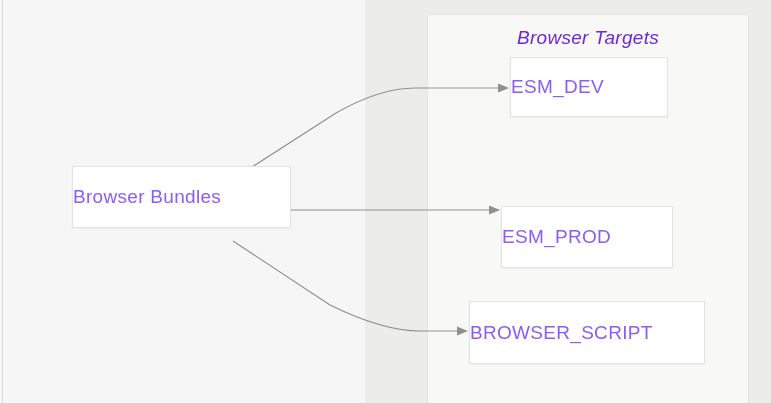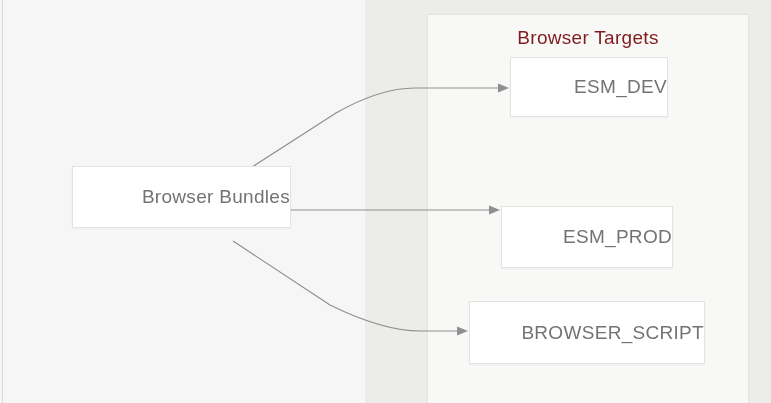--- a/index.html
+++ b/index.html
@@ -34,45 +34,46 @@
     background: #f8f8f7;
     border: 1px solid #e4e4e3;
     border-bottom: none;
   }
   .group-title {
     position: absolute;
     left: 0; top: 12px;
     width: 100%;
     text-align: center;
     font-size: 19px;
-    color: #7f1d1d;
+    color: #6d28d9;
     letter-spacing: 0.3px;
+    font-style: italic;
   }
   .edges-svg {
     position: absolute;
     left: 0; top: 0;
     width: 771px; height: 403px;
     pointer-events: none;
   }
   .node {
     position: absolute;
     background: #ffffff;
     border: 1px solid #e3e3e2;
     box-shadow: 0 1px 2px rgba(0,0,0,0.04);
     display: flex;
     align-items: center;
-    justify-content: flex-end;
+    justify-content: flex-start;
     font-size: 19px;
-    color: #737373;
+    color: #8b5cf6;
     letter-spacing: 0.3px;
   }
   .node-browser-bundles { left: 72px;  top: 166px; width: 219px; height: 62px; }
   .node-esm-dev        { left: 510px; top: 57px;  width: 158px; height: 60px; }
   .node-esm-prod       { left: 501px; top: 178px; width: 172px; height: 62px; margin-top: 28px; }
-  .node-browser-script { left: 469px; top: 301px; width: 236px; height: 63px; padding-left: 12px; }
+  .node-browser-script { left: 469px; top: 301px; width: 236px; height: 63px; }
   .watermark {
     position: absolute;
     left: 460px; top: 350px;
     font-size: 26px;
     font-weight: bold;
     white-space: nowrap;
     color: rgba(255,255,255,0.92);
     -webkit-text-stroke: 1px rgba(125,125,125,0.85);
     text-shadow: 2px 2px 2px rgba(255,255,255,0.9), -1px -1px 1px rgba(110,110,110,0.45);
     z-index: 5;

